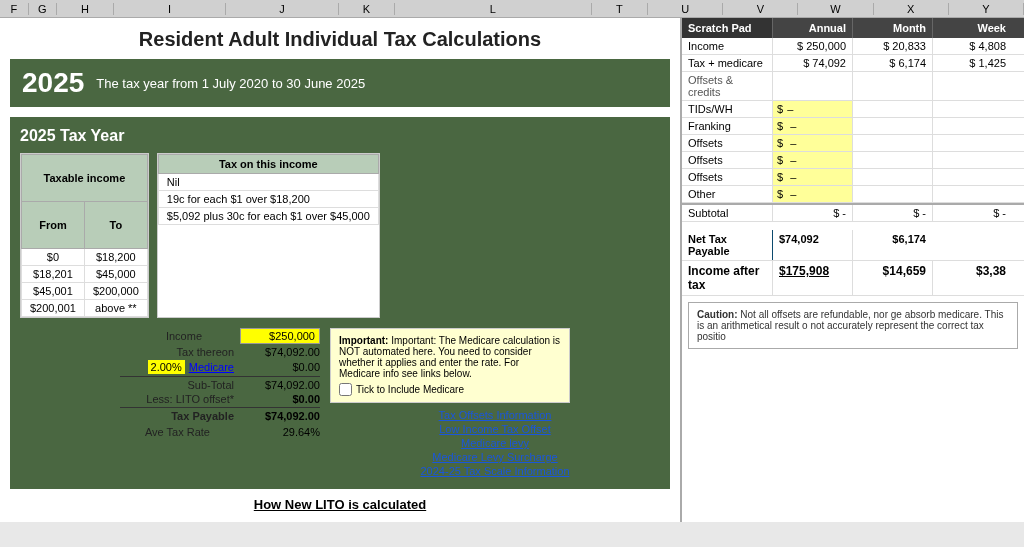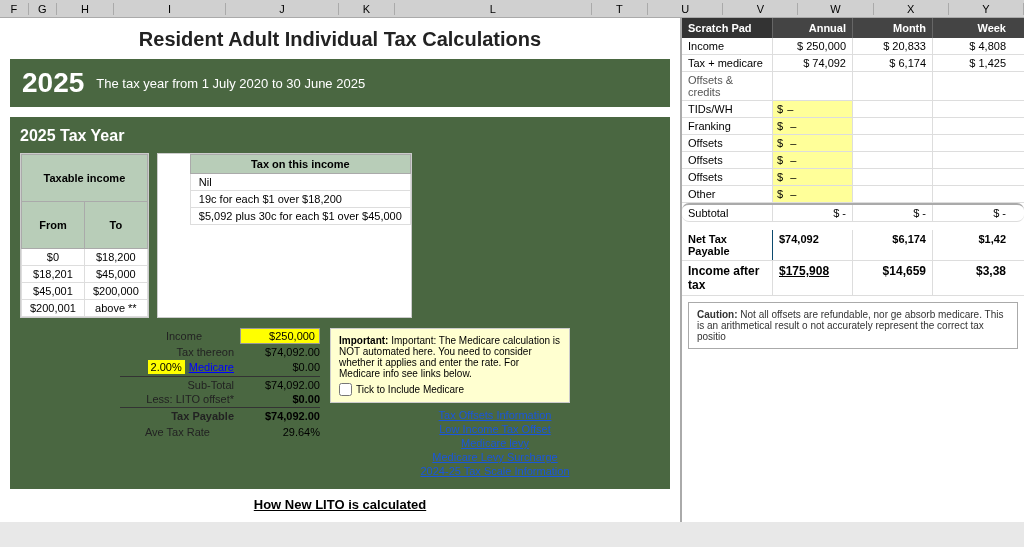--- a/index.html
+++ b/index.html
@@ -99,21 +99,20 @@
     .tax-table td {
       border: 1px solid #ddd;
       padding: 2px 8px;
       text-align: center;
       font-size: 11px;
     }
 
     .tax-on-income-table {
       background: white;
       border: 1px solid #ccc;
-      padding-left: 32px;
     }
     .tax-on-income-table table {
       border-collapse: collapse;
       width: 100%;
     }
     .tax-on-income-table th {
       background: #b8cdb8;
       border: 1px solid #aaa;
       padding: 3px 8px;
       text-align: center;
@@ -488,34 +487,33 @@
     <div style="display:grid; grid-template-columns: 90px 80px 80px 80px; border-bottom:1px solid #ddd; font-size:11px;">
       <div style="padding:2px 6px;">Other</div>
       <div style="padding:2px 4px; border-left:1px solid #ddd; background:#ffff99;">
         <span>$</span>
         <span style="margin-left:4px;">–</span>
       </div>
       <div style="border-left:1px solid #ddd;"></div>
       <div style="border-left:1px solid #ddd;"></div>
     </div>
 
-    <div style="display:grid; grid-template-columns: 90px 80px 80px 80px; border-bottom:1px solid #ddd; font-size:11px; border-top:2px solid #aaa;border-radius:7px;">
+    <div style="display:grid; grid-template-columns: 90px 80px 80px 80px; border-bottom:1px solid #ddd; font-size:11px; border-top:2px solid #aaa;">
       <div style="padding:2px 6px;">Subtotal</div>
       <div style="padding:2px 6px; text-align:right; border-left:1px solid #ddd;">$ -</div>
       <div style="padding:2px 6px; text-align:right; border-left:1px solid #ddd;">$ -</div>
       <div style="padding:2px 6px; text-align:right; border-left:1px solid #ddd;">$ -</div>
     </div>
 
     <div style="height:8px;"></div>
 
     <div style="display:grid; grid-template-columns: 90px 80px 80px 80px; border-bottom:1px solid #ddd; font-size:11px; font-weight:bold;">
       <div style="padding:3px 6px;">Net Tax Payable</div>
       <div style="padding:3px 6px; border-left:1px solid #0c4a6e;">$74,092</div>
       <div style="padding:3px 6px; text-align:right; border-left:1px solid #ddd;">$6,174</div>
-      <div style="padding:3px 6px; text-align:right; border-left:1px solid #ddd;">$1,42</div>
     </div>
 
     <div style="display:grid; grid-template-columns: 90px 80px 80px 80px; border-bottom:1px solid #ddd; font-size:12px; font-weight:bold;">
       <div style="padding:3px 6px;">Income after tax</div>
       <div style="padding:3px 6px; text-align:left; border-left:1px solid #ddd;text-decoration:underline;">$175,908</div>
       <div style="padding:3px 6px; text-align:right; border-left:1px solid #ddd;">$14,659</div>
       <div style="padding:3px 6px; text-align:right; border-left:1px solid #ddd;">$3,38</div>
     </div>
 
     <div class="caution-box">

